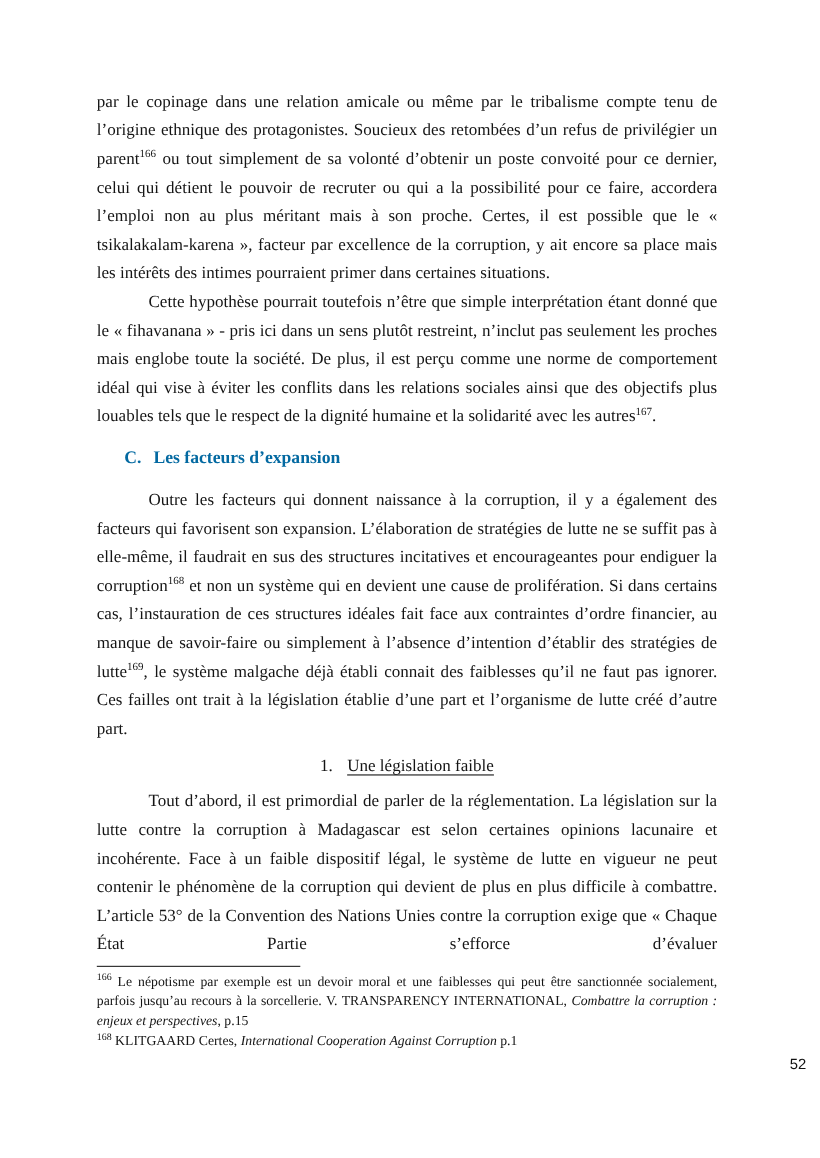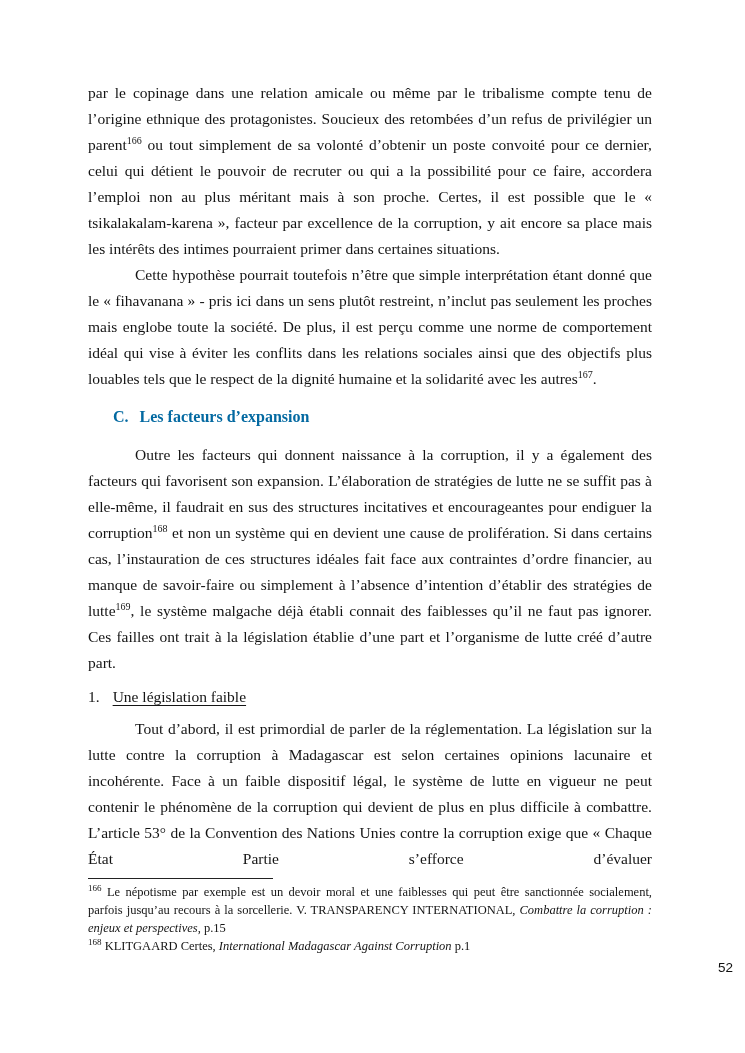--- a/index.html
+++ b/index.html
@@ -37,20 +37,21 @@
     margin: 12px 0 12px 0;
     padding-left: 25px;
     font-size: 16px;
     font-weight: bold;
     line-height: 26px;
     color: #0369a1;
   }
   h2.section-heading .h-num { margin-right: 11px; }
   .subheading {
     margin: 8px 0 6px 0;
+    text-align: center;
     font-size: 15.5px;
     line-height: 26px;
   }
   .subheading .sub-num { margin-right: 13px; }
   .subheading .sub-title {
     text-decoration: underline;
     text-underline-offset: 3px;
   }
   .footnote-sep {
     width: 185px;
@@ -96,18 +97,18 @@
   <p class="body-text indent"><span>Outre les facteurs qui donnent naissance à la corruption, il y a également des facteurs qui favorisent son expansion. L’élaboration de stratégies de lutte ne se suffit pas à elle-même, il faudrait en sus des structures incitatives et encourageantes pour endiguer la corruption</span><sup class="ref">168</sup><span> et non un système qui en devient une cause de prolifération. Si dans certains cas, l’instauration de ces structures idéales fait face aux contraintes d’ordre financier, au manque de savoir-faire ou simplement à l’absence d’intention d’établir des stratégies de lutte</span><sup class="ref">169</sup><span>, le système malgache déjà établi connait des faiblesses qu’il ne faut pas ignorer. Ces failles ont trait à la législation établie d’une part et l’organisme de lutte créé d’autre part.</span></p>
 
   <div class="subheading"><span class="sub-num">1.</span><span class="sub-title">Une législation faible</span></div>
 
   <p class="body-text indent last-justify"><span>Tout d’abord, il est primordial de parler de la réglementation. La législation sur la lutte contre la corruption à Madagascar est selon certaines opinions lacunaire et incohérente. Face à un faible dispositif légal, le système de lutte en vigueur ne peut contenir le phénomène de la corruption qui devient de plus en plus difficile à combattre. L’article 53° de la Convention des Nations Unies contre la corruption exige que « Chaque État Partie s’efforce d’évaluer</span></p>
 
   <div class="footnote-sep"></div>
 
   <div class="footnotes">
     <p class="footnote"><sup class="fn-num">166</sup><span> Le népotisme par exemple est un devoir moral et une faiblesses qui peut être sanctionnée socialement, parfois jusqu’au recours à la sorcellerie. V. TRANSPARENCY INTERNATIONAL, </span><i>Combattre la corruption : enjeux et perspectives</i><span>, p.15</span></p>
-    <p class="footnote"><sup class="fn-num">168</sup><span> KLITGAARD Certes, </span><i>International Madagascar Against Corruption</i><span> p.1</span></p>
+    <p class="footnote"><sup class="fn-num">168</sup><span> KLITGAARD Certes, </span><i>International Cooperation Against Corruption</i><span> p.1</span></p>
   </div>
 
   <div class="page-number">52</div>
 
 </div>
 
 </body></html>

